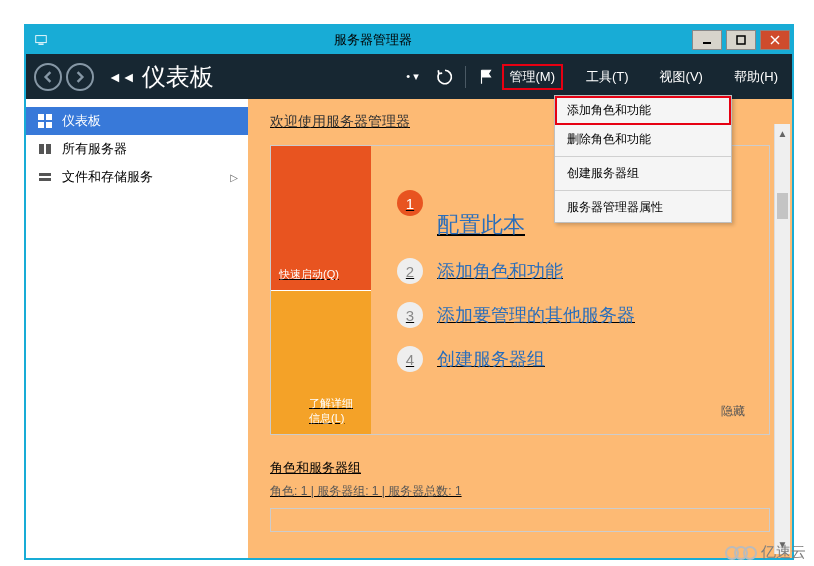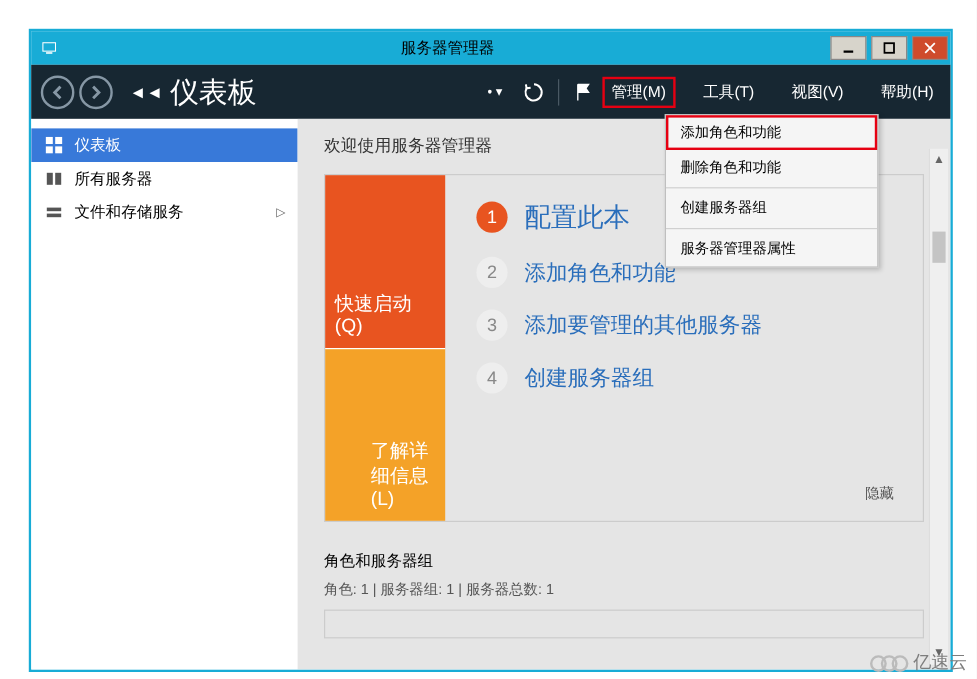--- a/index.html
+++ b/index.html
@@ -31,34 +31,34 @@
 .dropdown-item.hl { border: 2px solid #e60012; padding: 4px 10px; }
 .dropdown-sep { height: 1px; background: #d0d0d0; margin: 2px 0; }
 
 .body { flex: 1; display: flex; overflow: hidden; }
 .sidebar { width: 222px; background: #fff; padding-top: 8px; }
 .side-item { height: 28px; display: flex; align-items: center; padding: 0 12px; font-size: 13px; gap: 10px; cursor: pointer; position: relative; }
 .side-item.selected { background: #3879d9; color: #fff; }
 .side-icon { width: 14px; height: 14px; display: flex; align-items: center; justify-content: center; }
 .side-item .arrow { position: absolute; right: 10px; font-size: 10px; color: #666; }
 
-.content { flex: 1; background: #e5e5e5; padding: 14px 22px; overflow: auto; position: relative; }
+.content { flex: 1; background: #fdba74; padding: 14px 22px; overflow: auto; position: relative; text-decoration: underline; }
 .welcome-title { font-size: 14px; color: #333; margin-bottom: 14px; }
 .panel { display: flex; border: 1px solid #ccc; height: 290px; }
 .panel-left { width: 100px; display: flex; flex-direction: column; }
-.panel-tile { flex: 1; display: flex; align-items: flex-end; padding: 8px; color: #fff; font-size: 16px; }
+.panel-tile { flex: 1; display: flex; align-items: flex-end; padding: 8px; color: #fff; font-size: 11px; }
 .tile-orange { background: #e85420; }
 .tile-amber1 { background: #f4a228; border-top: 1px solid #fff; }
 .tile-amber2 { background: #f4a228; border-top: 1px solid #fff; padding-left: 38px; }
 .panel-right { flex: 1; padding: 20px 26px; position: relative; }
 .step { display: flex; align-items: center; gap: 14px; margin-bottom: 18px; }
 .stepnum { width: 26px; height: 26px; border-radius: 50%; display: flex; align-items: center; justify-content: center; font-size: 15px; background: #eee; color: #888; }
 .step.primary .stepnum { background: #e85420; color: #fff; }
 .steptext { font-size: 18px; color: #2a6ebb; }
-.step.primary .steptext { font-size: 22px; }
+.step.primary .steptext { font-size: 22px; margin-top: 44px; }
 .hide-link { position: absolute; right: 24px; bottom: 14px; font-size: 12px; color: #555; }
 
 .section2 { margin-top: 24px; font-size: 13px; }
 .section2-title { font-weight: 500; margin-bottom: 6px; }
 .section2-sub { font-size: 12px; color: #555; }
 .content-box { margin-top: 8px; height: 24px; border: 1px solid #ccc; }
 
 .right-scroll { position: absolute; right: 2px; top: 98px; bottom: 4px; width: 16px; background: #efefef; display: flex; flex-direction: column; align-items: center; justify-content: space-between; border-left: 1px solid #ddd; }
 .right-scroll .ar { font-size: 10px; color: #666; padding: 4px 0; }
 .right-scroll .track { flex: 1; width: 100%; position: relative; }

